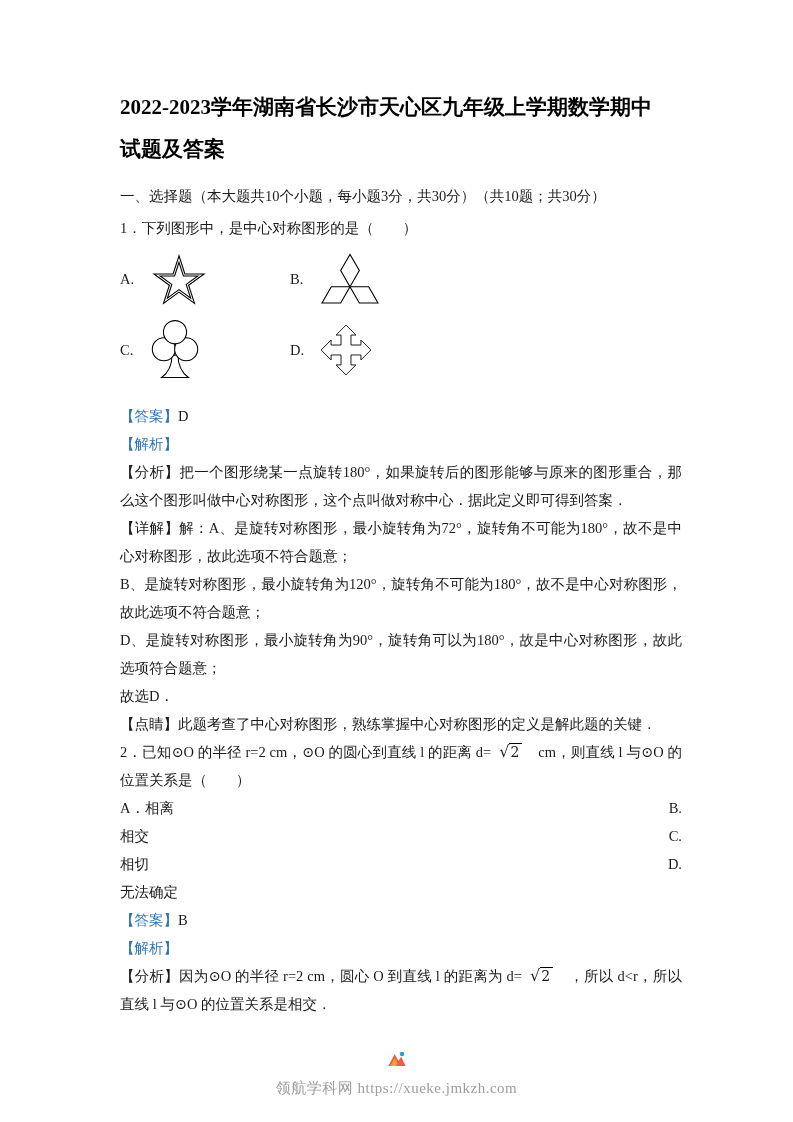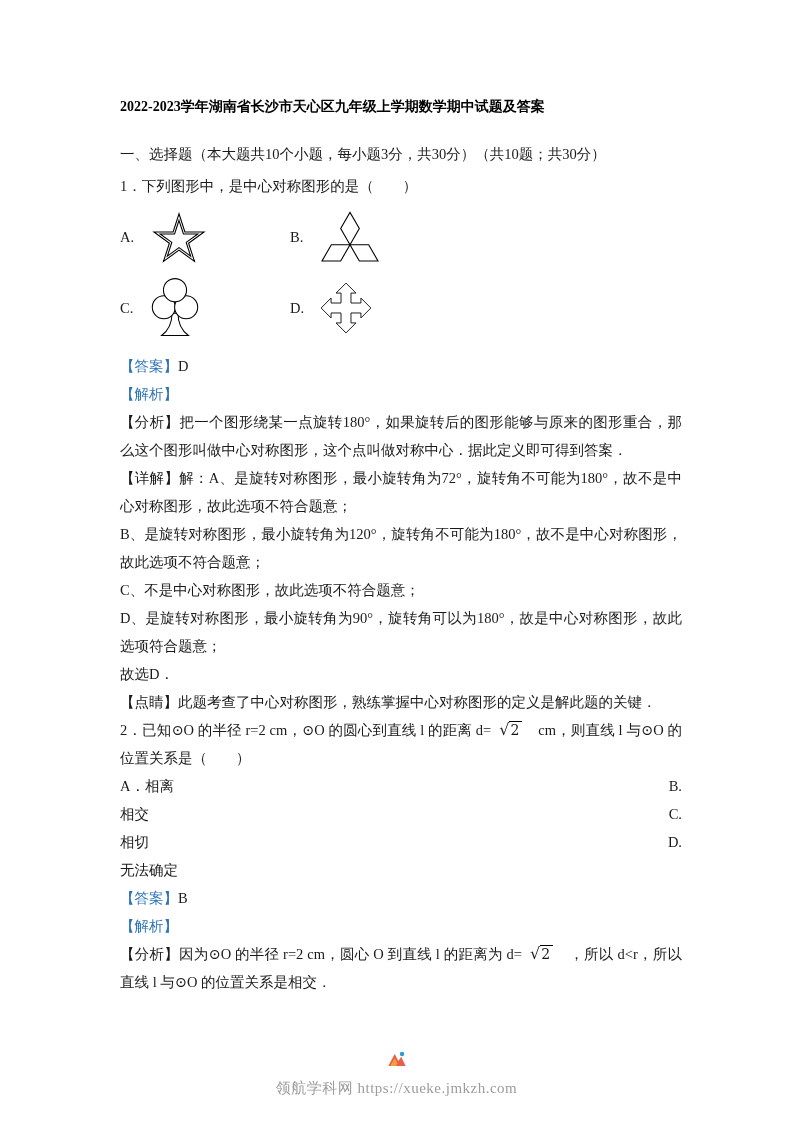--- a/index.html
+++ b/index.html
@@ -4,34 +4,34 @@
 <style>
   * { margin:0; padding:0; box-sizing:border-box; }
   html,body { background:#ffffff; }
   body {
     width:793px; height:1122px; position:relative; overflow:hidden;
     font-family:"Liberation Serif","DejaVu Serif",serif; color:#1a1a1a;
   }
   .sheet { position:absolute; inset:0; background:#fff; }
   .page { position:absolute; left:120px; top:86px; width:562px; }
   .title {
-    font-size:14px; line-height:42px; font-weight:700; color:#000;
+    font-size:21px; line-height:42px; font-weight:700; color:#000;
     max-width:552px; margin-bottom:12px;
   }
   .line { font-size:14.5px; line-height:28px; text-align:justify; color:#1a1a1a; }
   .blue { color:#2e75b6; }
   .q-stem { margin-top:4px; }
   .opt-grid {
     display:grid; grid-template-columns:170px 1fr; row-gap:10px;
     margin:8px 0 10px;
   }
   .opt { display:flex; align-items:center; gap:14px; }
   .opt svg { display:block; }
   .opt-label { font-size:14.5px; }
-  .answer-line { margin-top:12px; }
+  .answer-line { margin-top:20px; }
   .q2 { }
   .q2row {
     display:flex; justify-content:space-between;
     font-size:14.5px; line-height:28px;
   }
   .formula {
     display:inline-block; margin:0 16px 0 8px; white-space:nowrap;
     font-family:"DejaVu Serif",serif;
   }
   .rt { font-size:16px; }
@@ -90,21 +90,20 @@
             <path d="M50,10 L66,26 L58,26 L58,42 L74,42 L74,34 L90,50 L74,66 L74,58 L58,58 L58,74 L66,74 L50,90 L34,74 L42,74 L42,58 L26,58 L26,66 L10,50 L26,34 L26,42 L42,42 L42,26 L34,26 Z"></path>
           </svg>
         </div>
       </div>
 
       <p class="line answer-line"><span class="blue">【答案】</span><span>D</span></p>
       <p class="line blue">【解析】</p>
       <p class="line">【分析】把一个图形绕某一点旋转180°，如果旋转后的图形能够与原来的图形重合，那么这个图形叫做中心对称图形，这个点叫做对称中心．据此定义即可得到答案．</p>
       <p class="line">【详解】解：A、是旋转对称图形，最小旋转角为72°，旋转角不可能为180°，故不是中心对称图形，故此选项不符合题意；</p>
       <p class="line">B、是旋转对称图形，最小旋转角为120°，旋转角不可能为180°，故不是中心对称图形，故此选项不符合题意；</p>
-      <p class="line">C、不是中心对称图形，故此选项不符合题意；</p>
       <p class="line">D、是旋转对称图形，最小旋转角为90°，旋转角可以为180°，故是中心对称图形，故此选项符合题意；</p>
       <p class="line">故选D．</p>
       <p class="line">【点睛】此题考查了中心对称图形，熟练掌握中心对称图形的定义是解此题的关键．</p>
     </section>
 
     <section class="q2">
       <p class="line"><span>2．已知⊙O 的半径 r=2 cm，⊙O 的圆心到直线 l 的距离 d=</span><span class="formula"><span class="rt">√</span><span class="radicand">2</span></span><span>cm，则直线 l 与⊙O 的位置关系是（　　）</span></p>
 
       <div class="q2row">
         <span>A．相离</span>

